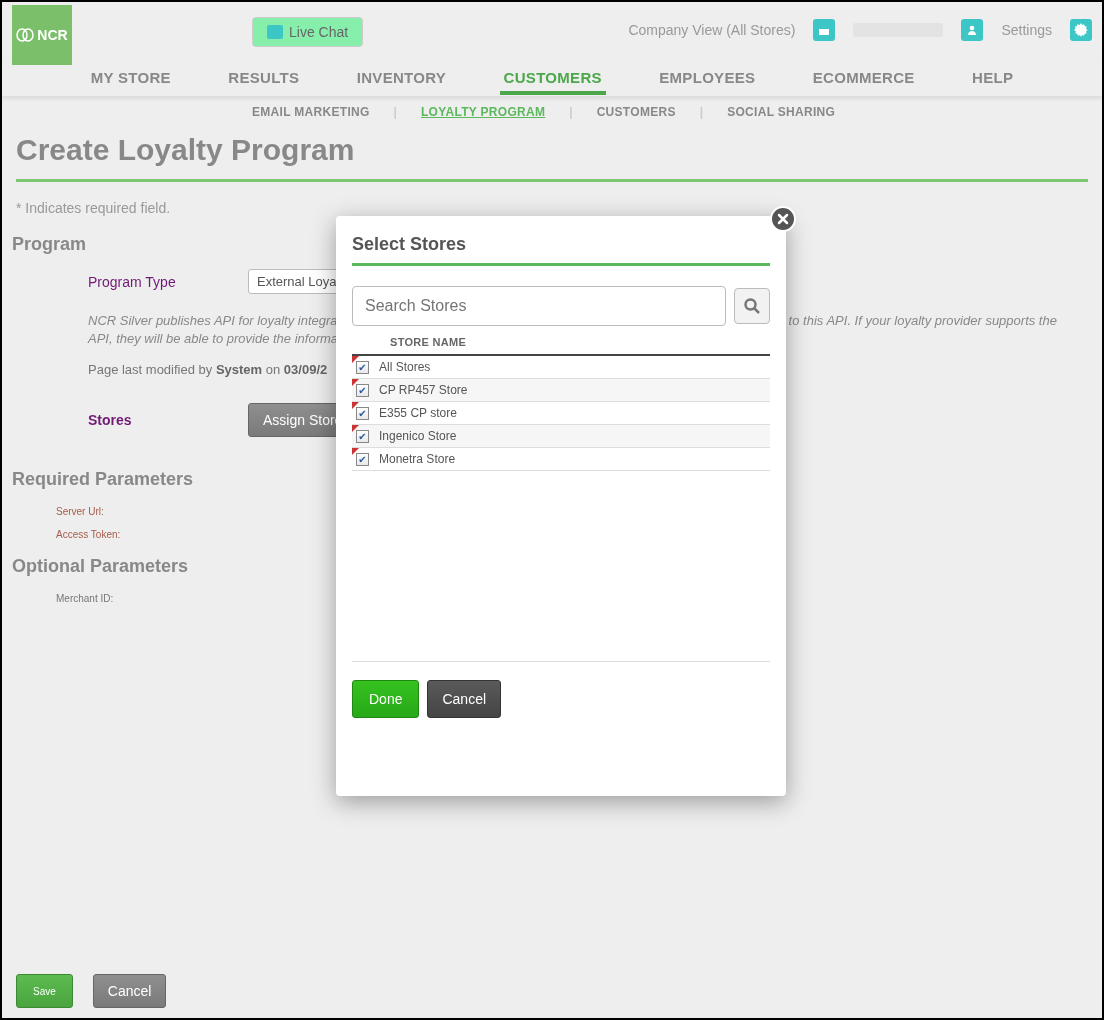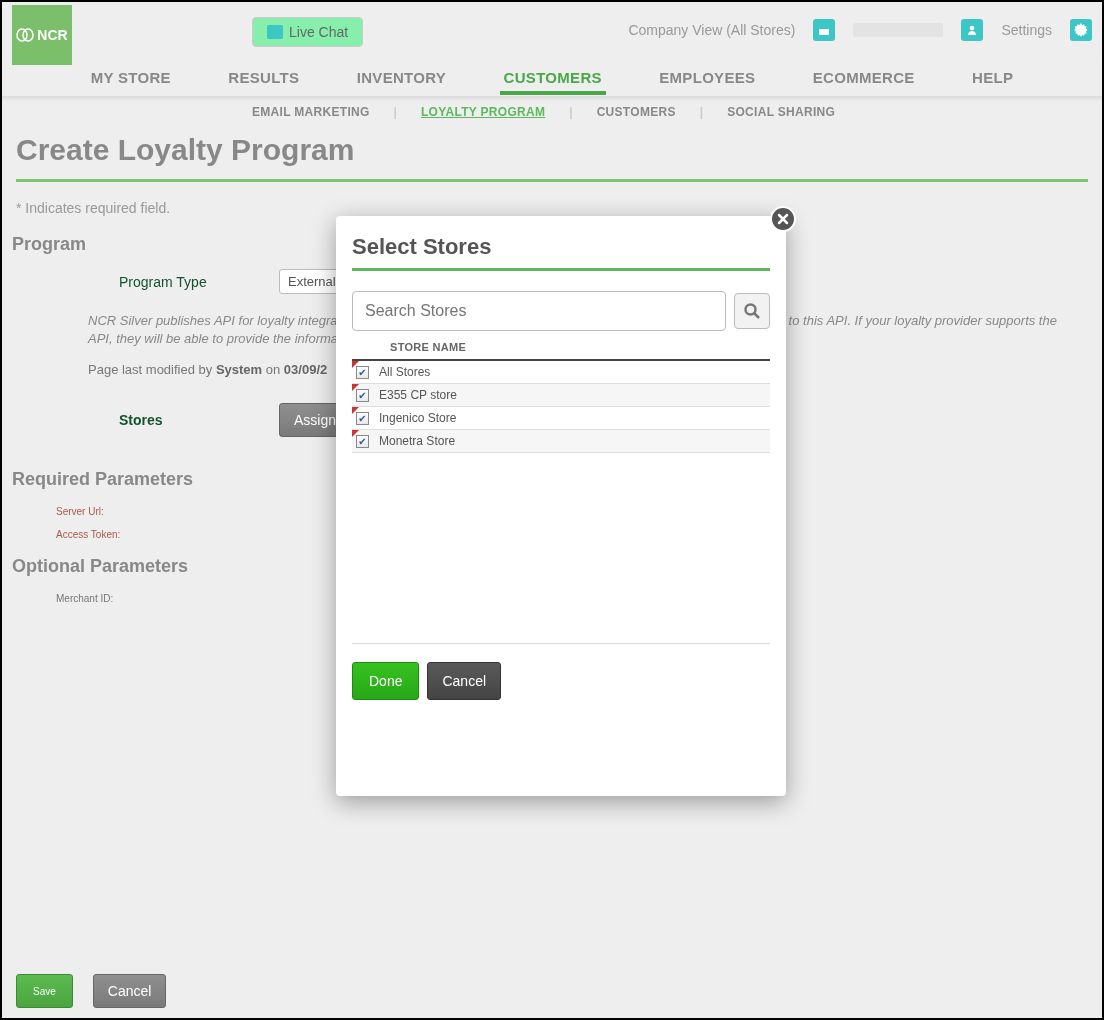--- a/index.html
+++ b/index.html
@@ -127,21 +127,21 @@
     font-size: 18px;
     font-weight: bold;
     padding: 4px 14px 10px 10px;
   }
   .form-row {
     display: flex;
     align-items: center;
     padding: 4px 0 4px 86px;
     gap: 50px;
   }
-  .form-label { color: #14532d; font-size: 14px; width: 110px; margin-left: 31px;}
+  .form-label { color: #701a75; font-size: 14px; width: 110px;}
   .select-box {
     border: 1px solid #bbb;
     background: #fff;
     padding: 4px 8px;
     border-radius: 3px;
     font-size: 13px;
     color: #555;
     width: 110px;
     overflow: hidden;
     white-space: nowrap;
@@ -214,21 +214,21 @@
     background: #555;
     border-radius: 50%;
     color: #fff;
     display: flex; align-items: center; justify-content: center;
     font-weight: bold;
     cursor: pointer;
     font-size: 16px;
     border: 2px solid #fff;
   }
   .modal-title {
-    font-size: 22px;
+    font-size: 18px;
     color: #555;
     font-weight: bold;
     padding-bottom: 8px;
   }
   .modal-underline { height: 3px; background: #5cb85c; margin-bottom: 20px;}
   .search-row { display: flex; gap: 8px; align-items: center; margin-bottom: 4px;}
   .search-input {
     flex: 1;
     border: 1px solid #bbb;
     border-radius: 4px;
@@ -425,20 +425,26 @@
     <tbody>
       <tr>
         <td class="red-corner">
           <span class="cb-cell"><span class="cb">✔</span></span>
           &nbsp;&nbsp;<span>All Stores</span>
         </td>
       </tr>
       <tr>
         <td class="red-corner">
           <span class="cb-cell"><span class="cb">✔</span></span>
+          &nbsp;&nbsp;<span>CP RP457 Store</span>
+        </td>
+      </tr>
+      <tr>
+        <td class="red-corner">
+          <span class="cb-cell"><span class="cb">✔</span></span>
           &nbsp;&nbsp;<span>E355 CP store</span>
         </td>
       </tr>
       <tr>
         <td class="red-corner">
           <span class="cb-cell"><span class="cb">✔</span></span>
           &nbsp;&nbsp;<span>Ingenico Store</span>
         </td>
       </tr>
       <tr>

